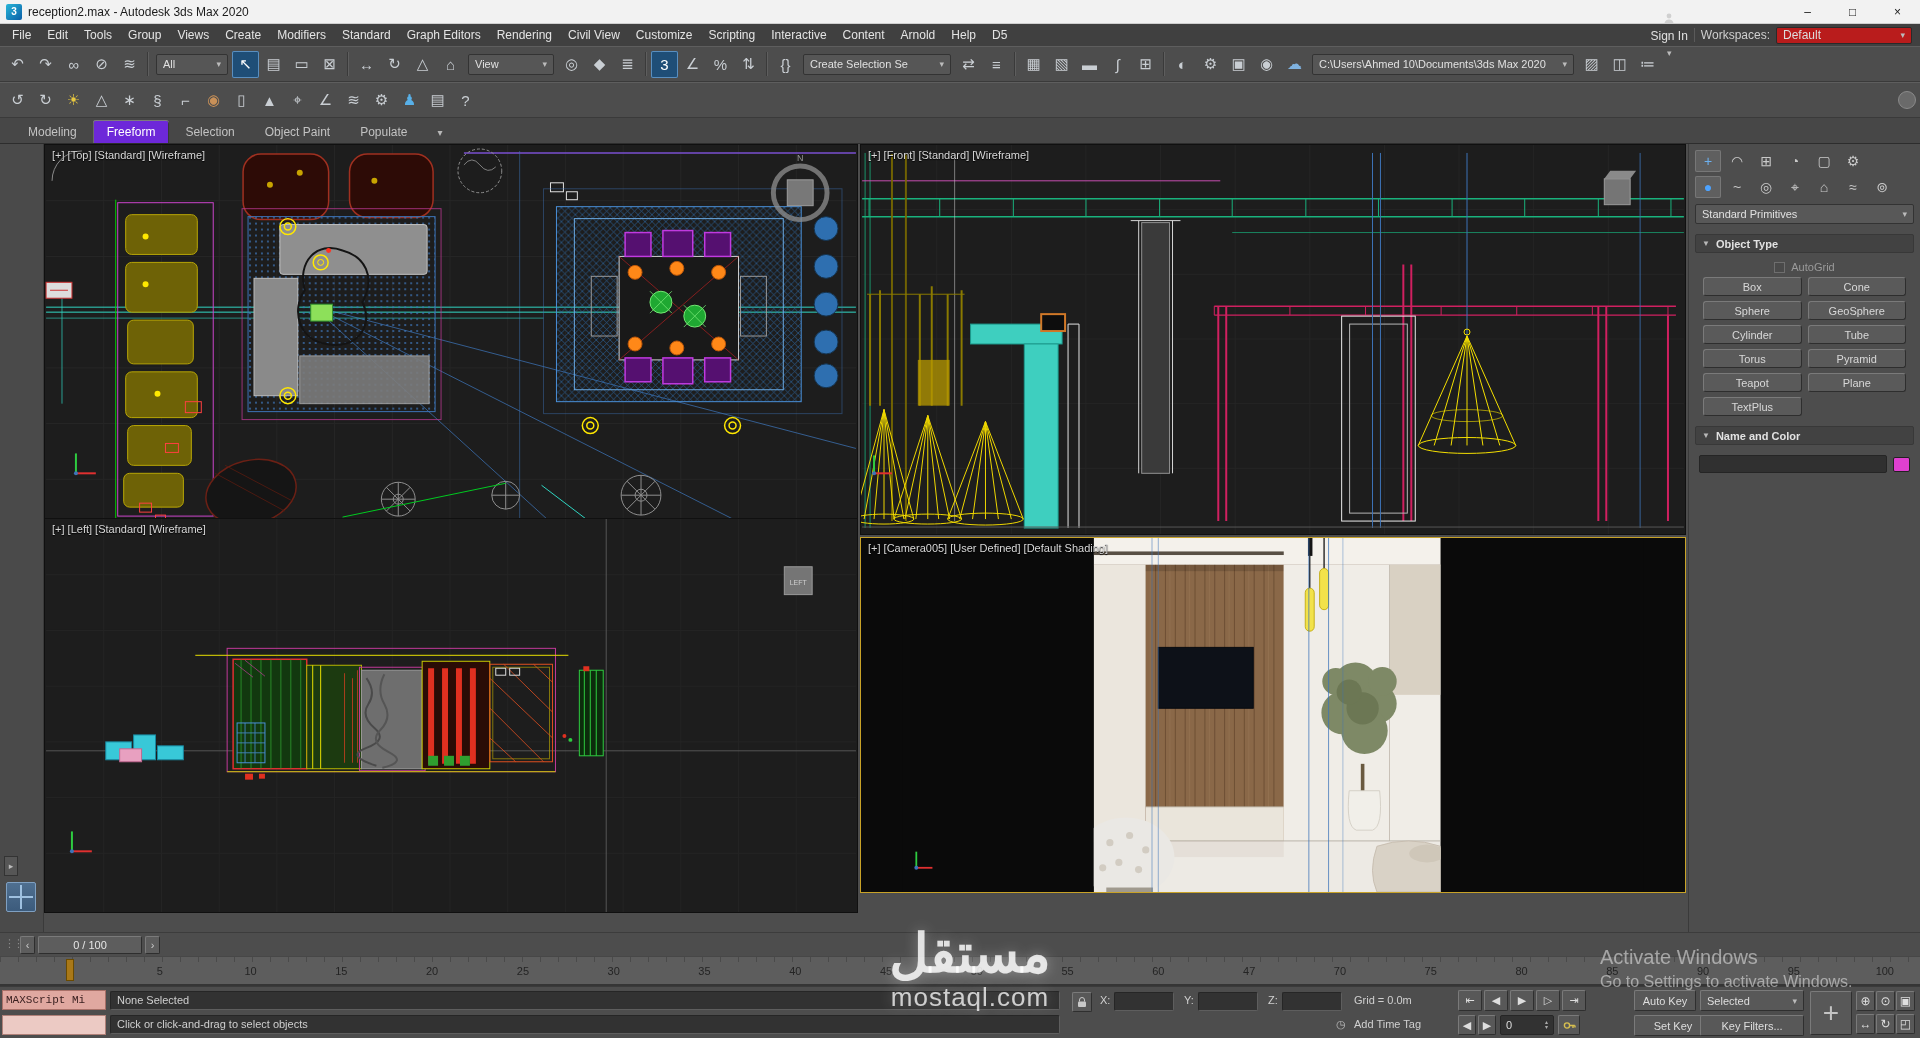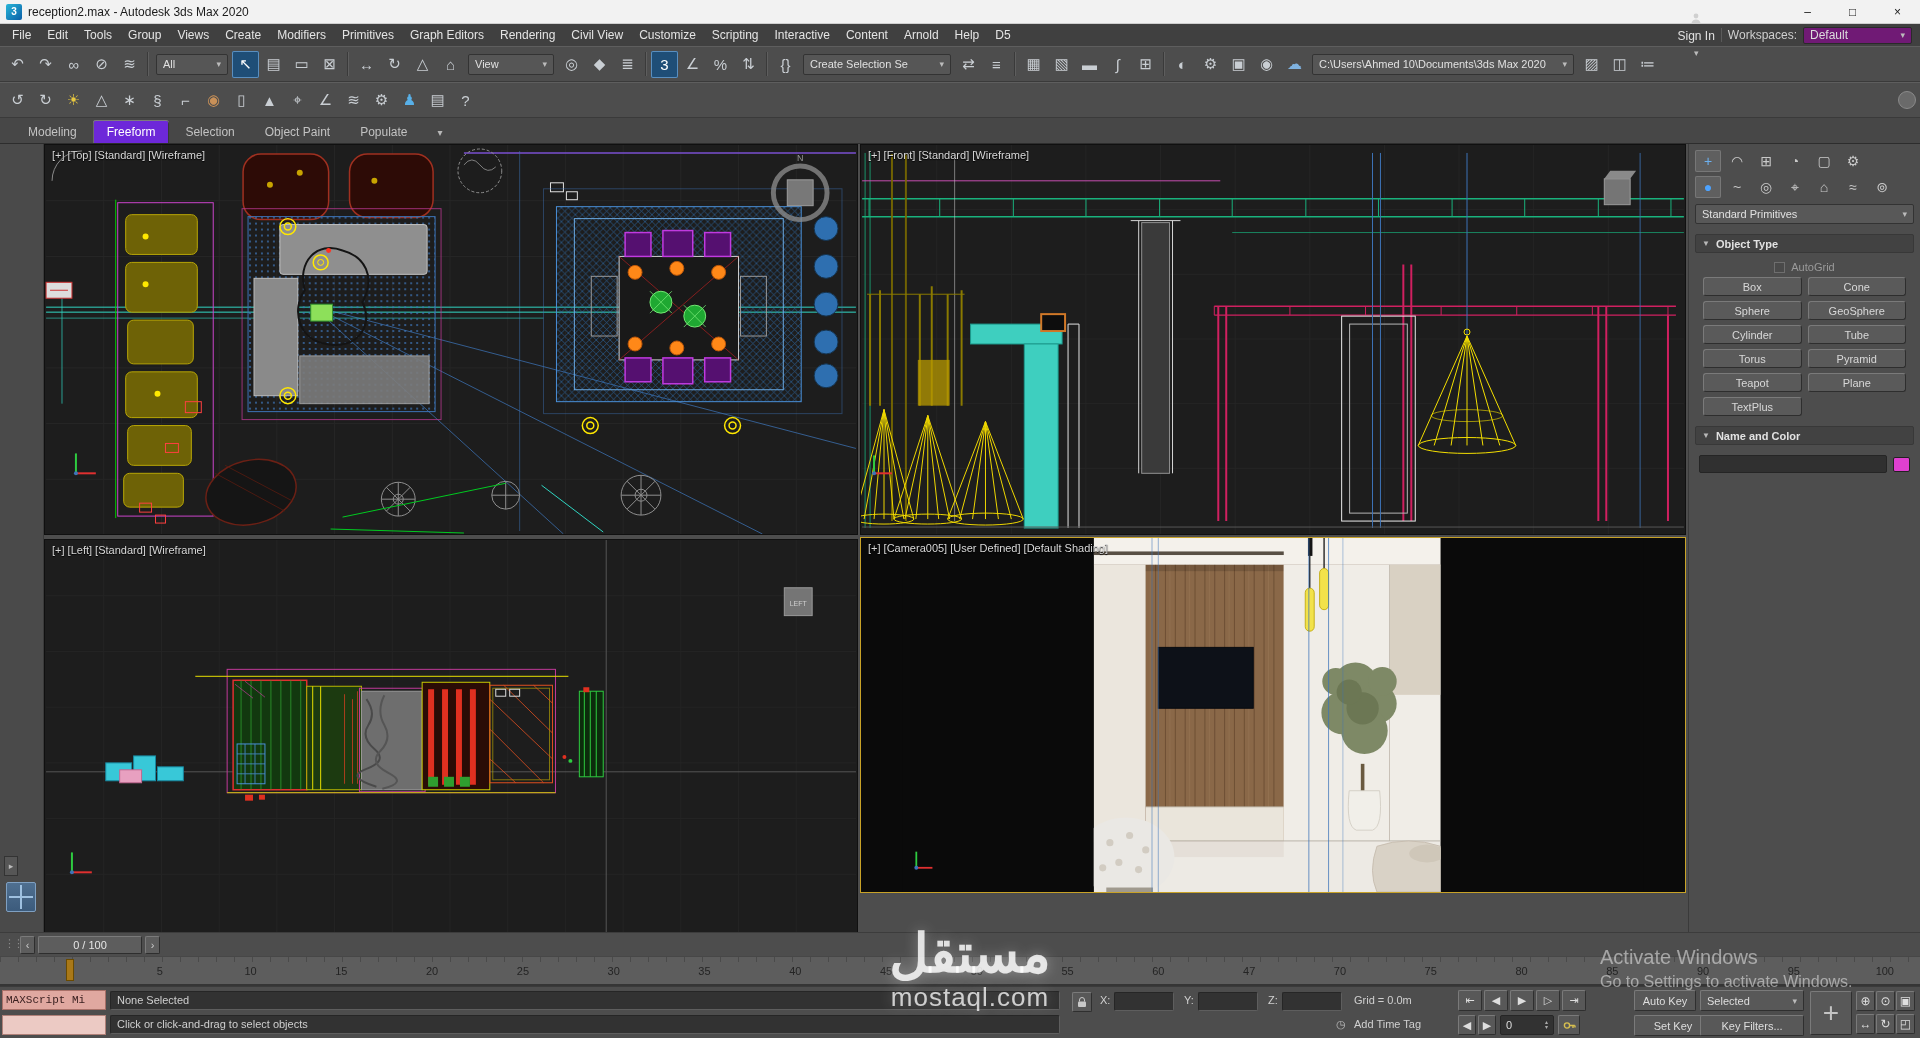--- a/index.html
+++ b/index.html
@@ -18,21 +18,21 @@
   .winbtn { width:45px; height:100%; display:flex; align-items:center; justify-content:center;
     color:#222; font-size:12px; }
 
   
   .menubar { height:22px; background:#404040; display:flex; align-items:center; padding-left:4px; }
   .menu-item { padding:3px 8px; font-size:12px; color:#e4e4e4; }
   .menu-right { margin-left:auto; display:flex; align-items:center; gap:6px; padding-right:8px; }
   .signin { display:flex; align-items:center; gap:5px; color:#e0e0e0;flex-direction:column; }
   .vsep { width:1px; height:14px; background:#2c2c2c; border-right:1px solid #5a5a5a; }
   .wslabel { color:#cfcfcf; }
-  .wsdrop { width:109px; height:17px; background:#701a75; border:1px solid #2a2a2a; border-radius:2px;
+  .wsdrop { width:136px; height:17px; background:#b91c1c; border:1px solid #2a2a2a; border-radius:2px;
     display:flex; align-items:center; padding:0 6px; color:#ddd; }
   .wsdrop .caret, .tdrop .caret, .pdrop .caret { margin-left:auto; font-size:9px; color:#bbb; }
 
   
   .toolbar { height:36px; background:#4d4d4d; border-top:1px solid #5e5e5e; border-bottom:1px solid #3a3a3a;
     display:flex; align-items:center; padding:0 4px; gap:1px; }
   .tgroup { display:flex; align-items:center; gap:1px; }
   .tbtn { min-width:27px; height:27px; display:flex; align-items:center; justify-content:center;
     color:#c9ced3; font-size:15px; border-radius:2px; }
   .tbtn.active { background:#1f4e77; box-shadow:inset 0 0 0 1px #5a8fc0; color:#fff; }
@@ -58,21 +58,21 @@
     border:1px solid #333; color:#bbb; font-size:9px; display:flex; align-items:center; justify-content:center; }
   .layout-icon { position:absolute; left:6px; top:738px; width:30px; height:30px;
     background:linear-gradient(#4f6f90,#3c5b7c); border:1px solid #7fa0c2; border-radius:2px; }
   .layout-icon::before { content:""; position:absolute; left:13px; top:2px; bottom:2px; width:2px; background:#9ec0e0; }
   .layout-icon::after { content:""; position:absolute; top:13px; left:2px; right:2px; height:2px; background:#9ec0e0; }
 
   .vp { background:#1d1d1d; border:1px solid #101010; }
   .vp svg { width:100%; height:100%; display:block; }
   .vp-a { left:44px; top:144px; width:814px; height:391px; }
   .vp-b { left:860px; top:144px; width:826px; height:391px; }
-  .vp-c { left:44px; top:539px; width:814px; height:395px; }
+  .vp-c { left:44px; top:518px; width:814px; height:395px; }
   .vp-d { left:860px; top:537px; width:826px; height:356px; border:1px solid #c8a227; background:#0a0a0a; }
   .vplabel { position:absolute; top:4px; left:7px; color:#d8d8d8; font-size:11px; z-index:5;
     text-shadow:0 1px 1px #000; }
 
   
   .panel { right:0; top:144px; width:232px; height:788px; background:#4d4d4d;
     border-left:1px solid #3a3a3a; padding:4px 6px; }
   .ptabs { display:flex; gap:3px; margin:2px 0 4px; }
   .ptab { width:26px; height:22px; display:flex; align-items:center; justify-content:center;
     color:#c9c9c9; font-size:14px; border-radius:2px; }
@@ -159,21 +159,21 @@
 <div class="menubar">
   <div style="display:flex">
 
   <span class="menu-item">File</span>
       <span class="menu-item">Edit</span>
       <span class="menu-item">Tools</span>
       <span class="menu-item">Group</span>
       <span class="menu-item">Views</span>
       <span class="menu-item">Create</span>
       <span class="menu-item">Modifiers</span>
-      <span class="menu-item">Primitives</span>
+      <span class="menu-item">Standard</span>
       <span class="menu-item">Graph Editors</span>
       <span class="menu-item">Rendering</span>
       <span class="menu-item">Civil View</span>
       <span class="menu-item">Customize</span>
       <span class="menu-item">Scripting</span>
       <span class="menu-item">Interactive</span>
       <span class="menu-item">Content</span>
       <span class="menu-item">Arnold</span>
       <span class="menu-item">Help</span>
       <span class="menu-item">D5</span>

